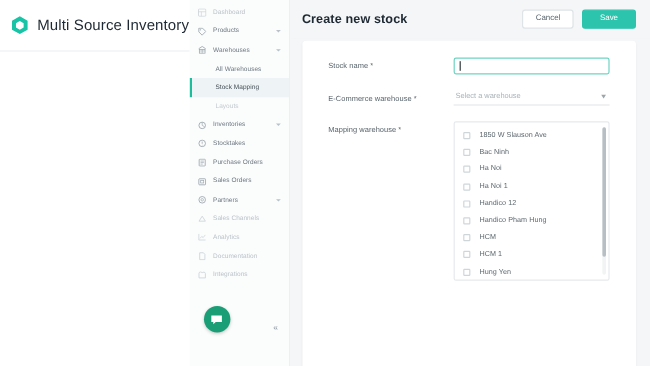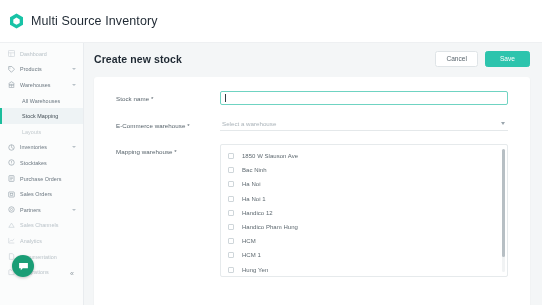--- a/index.html
+++ b/index.html
@@ -2,21 +2,21 @@
 <html><head>
 <meta charset="utf-8">
 <style>
   * { box-sizing: border-box; margin: 0; padding: 0; }
   html, body {
     width: 542px; height: 305px;
     font-family: "Liberation Sans", sans-serif;
     background: #ffffff;
     overflow: hidden;
   }
-  .app { position: relative; width: 542px; height: 305px; display: flex; flex-direction: column; background:#fff; }
+  .app { position: relative; width: 542px; height: 305px; display: flex; flex-direction: row; background:#fff; }
 
   
   .topbar {
     height: 43px; flex: 0 0 43px;
     display: flex; align-items: center;
     padding-left: 9px;
     background: #ffffff;
     border-bottom: 1px solid #eef0f2;
   }
   .logo-mark { width: 15px; height: 16px; flex:0 0 15px; margin-right: 7px; position: relative; }

